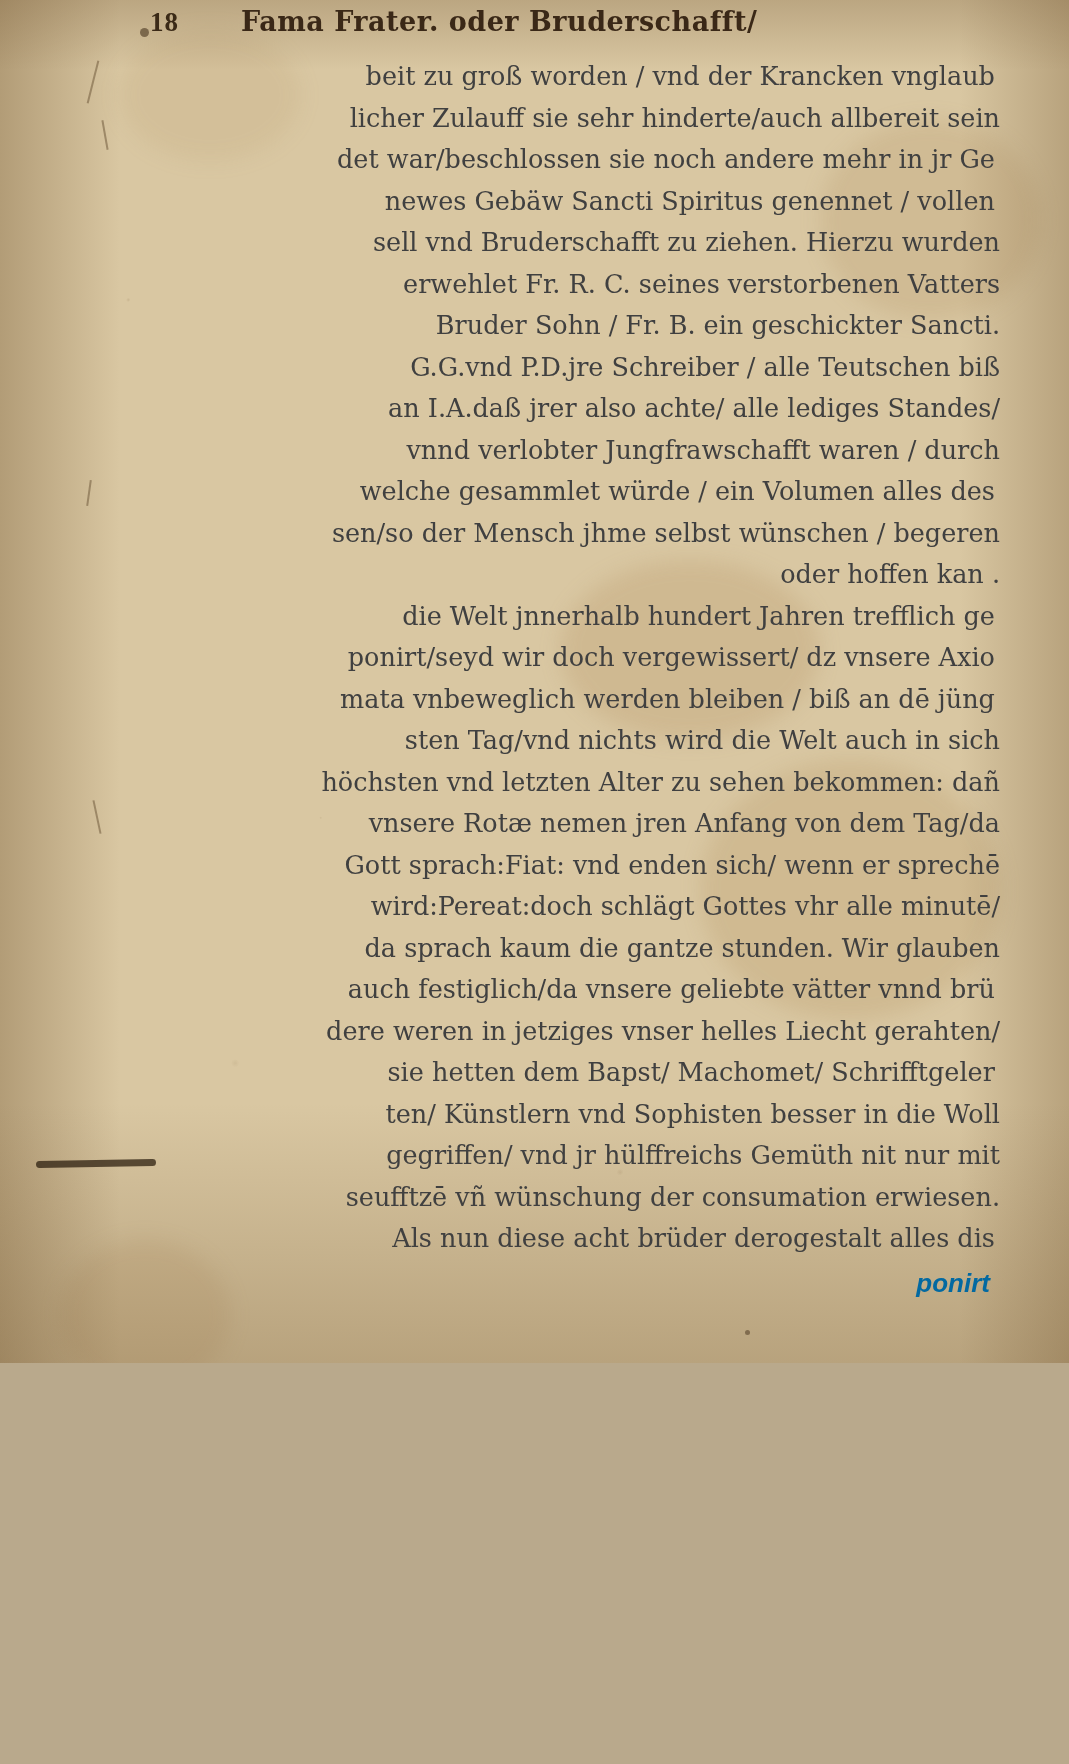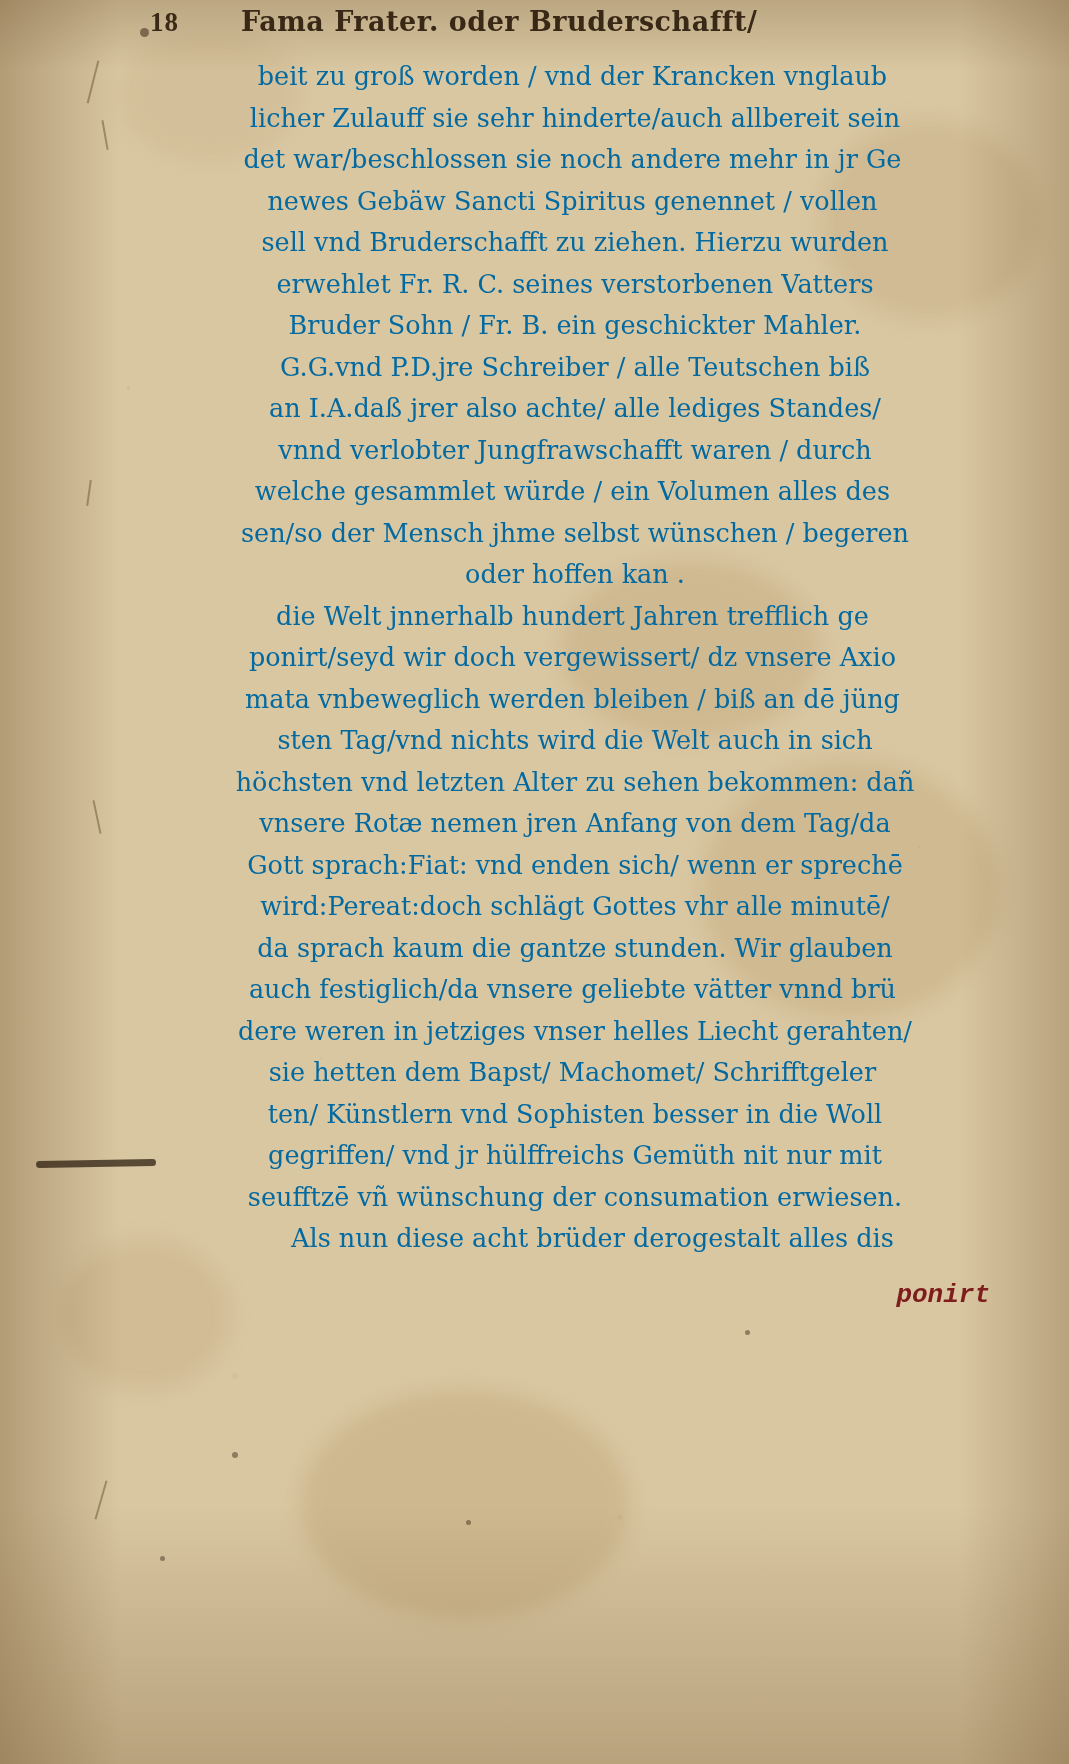--- a/index.html
+++ b/index.html
@@ -3,21 +3,21 @@
 <meta charset="utf-8">
 <style>
   html, body {
     margin: 0;
     padding: 0;
     background: #b9a98c;
   }
   .page {
     position: relative;
     width: 1069px;
-    height: 1764px;
+    height: 1363px;
     overflow: hidden;
     background:
       radial-gradient(ellipse 600px 400px at 18% 12%, rgba(224,206,172,0.85) 0%, rgba(215,195,158,0.0) 70%),
       radial-gradient(ellipse 500px 520px at 88% 72%, rgba(206,181,140,0.75) 0%, rgba(206,181,140,0.0) 70%),
       radial-gradient(ellipse 700px 500px at 50% 95%, rgba(198,172,131,0.8) 0%, rgba(198,172,131,0.0) 72%),
       linear-gradient(160deg, #e6d6b6 0%, #ddcaa6 28%, #d8c49e 55%, #cbb territorial 56%, #d2bd95 75%, #c9b187 100%);
     background-color: #d9c7a2;
   }
   .paper-grain {
     position: absolute;
@@ -99,39 +99,39 @@
     color: #3a2817;
     white-space: nowrap;
     transform: scaleY(1.05);
   }
 
   .body {
     margin-top: 6px;
     font-family: "DejaVu Serif", serif;
     font-size: 25.5px;
     line-height: 41.5px;
-    color: #0369a1;
-    text-align: center;
+    color: #404040;
+    text-align: right;
   }
   .ln {
     white-space: nowrap;
     letter-spacing: 0px;
     margin: 0;
     padding: 0;
   }
   .ln.indent { text-indent: 40px; }
   .catchword {
     text-align: right;
-    font-family: Liberation Mono, monospace;
+    font-family: Liberation Sans, sans-serif;
     font-style: italic;
     font-weight: bold;
     font-size: 26px;
-    color: #7f1d1d;
+    color: #0369a1;
     padding-right: 10px;
-    margin-top: 20px;
+    margin-top: 8px;
   }
 
   .ink-smudge {
     position: absolute;
     pointer-events: none;
     background: rgba(60,42,22,0.55);
     border-radius: 40%;
   }
   .smudge-a { left: 140px; top: 28px; width: 9px; height: 9px; border-radius: 50%; }
   .smudge-b { left: 36px; top: 1160px; width: 120px; height: 7px; background: rgba(45,32,16,0.75); border-radius: 4px; transform: rotate(-1deg); }
@@ -188,21 +188,21 @@
       <span class="running-title">Fama Frater. oder Bruderschafft/</span>
     </div>
 
     <div class="body" id="body-text">
         <div class="ln">beit zu groß worden / vnd der Krancken vnglaub </div>
         <div class="ln">licher Zulauff sie sehr hinderte/auch allbereit sein</div>
         <div class="ln">det war/beschlossen sie noch andere mehr in jr Ge </div>
         <div class="ln">newes Gebäw Sancti Spiritus genennet / vollen </div>
         <div class="ln">sell vnd Bruderschafft zu ziehen. Hierzu wurden</div>
         <div class="ln">erwehlet Fr. R. C. seines verstorbenen Vatters</div>
-        <div class="ln">Bruder Sohn / Fr. B. ein geschickter Mahler.</div>
+        <div class="ln">Bruder Sohn / Fr. B. ein geschickter Sancti.</div>
         <div class="ln">G.G.vnd P.D.jre Schreiber / alle Teutschen biß</div>
         <div class="ln">an I.A.daß jrer also achte/ alle lediges Standes/</div>
         <div class="ln">vnnd verlobter Jungfrawschafft waren / durch</div>
         <div class="ln">welche gesammlet würde / ein Volumen alles des </div>
         <div class="ln">sen/so der Mensch jhme selbst wünschen / begeren</div>
         <div class="ln">oder hoffen kan .</div>
         <div class="ln">die Welt jnnerhalb hundert Jahren trefflich ge </div>
         <div class="ln">ponirt/seyd wir doch vergewissert/ dz vnsere Axio </div>
         <div class="ln">mata vnbeweglich werden bleiben / biß an dē jüng </div>
         <div class="ln">sten Tag/vnd nichts wird die Welt auch in sich</div>

